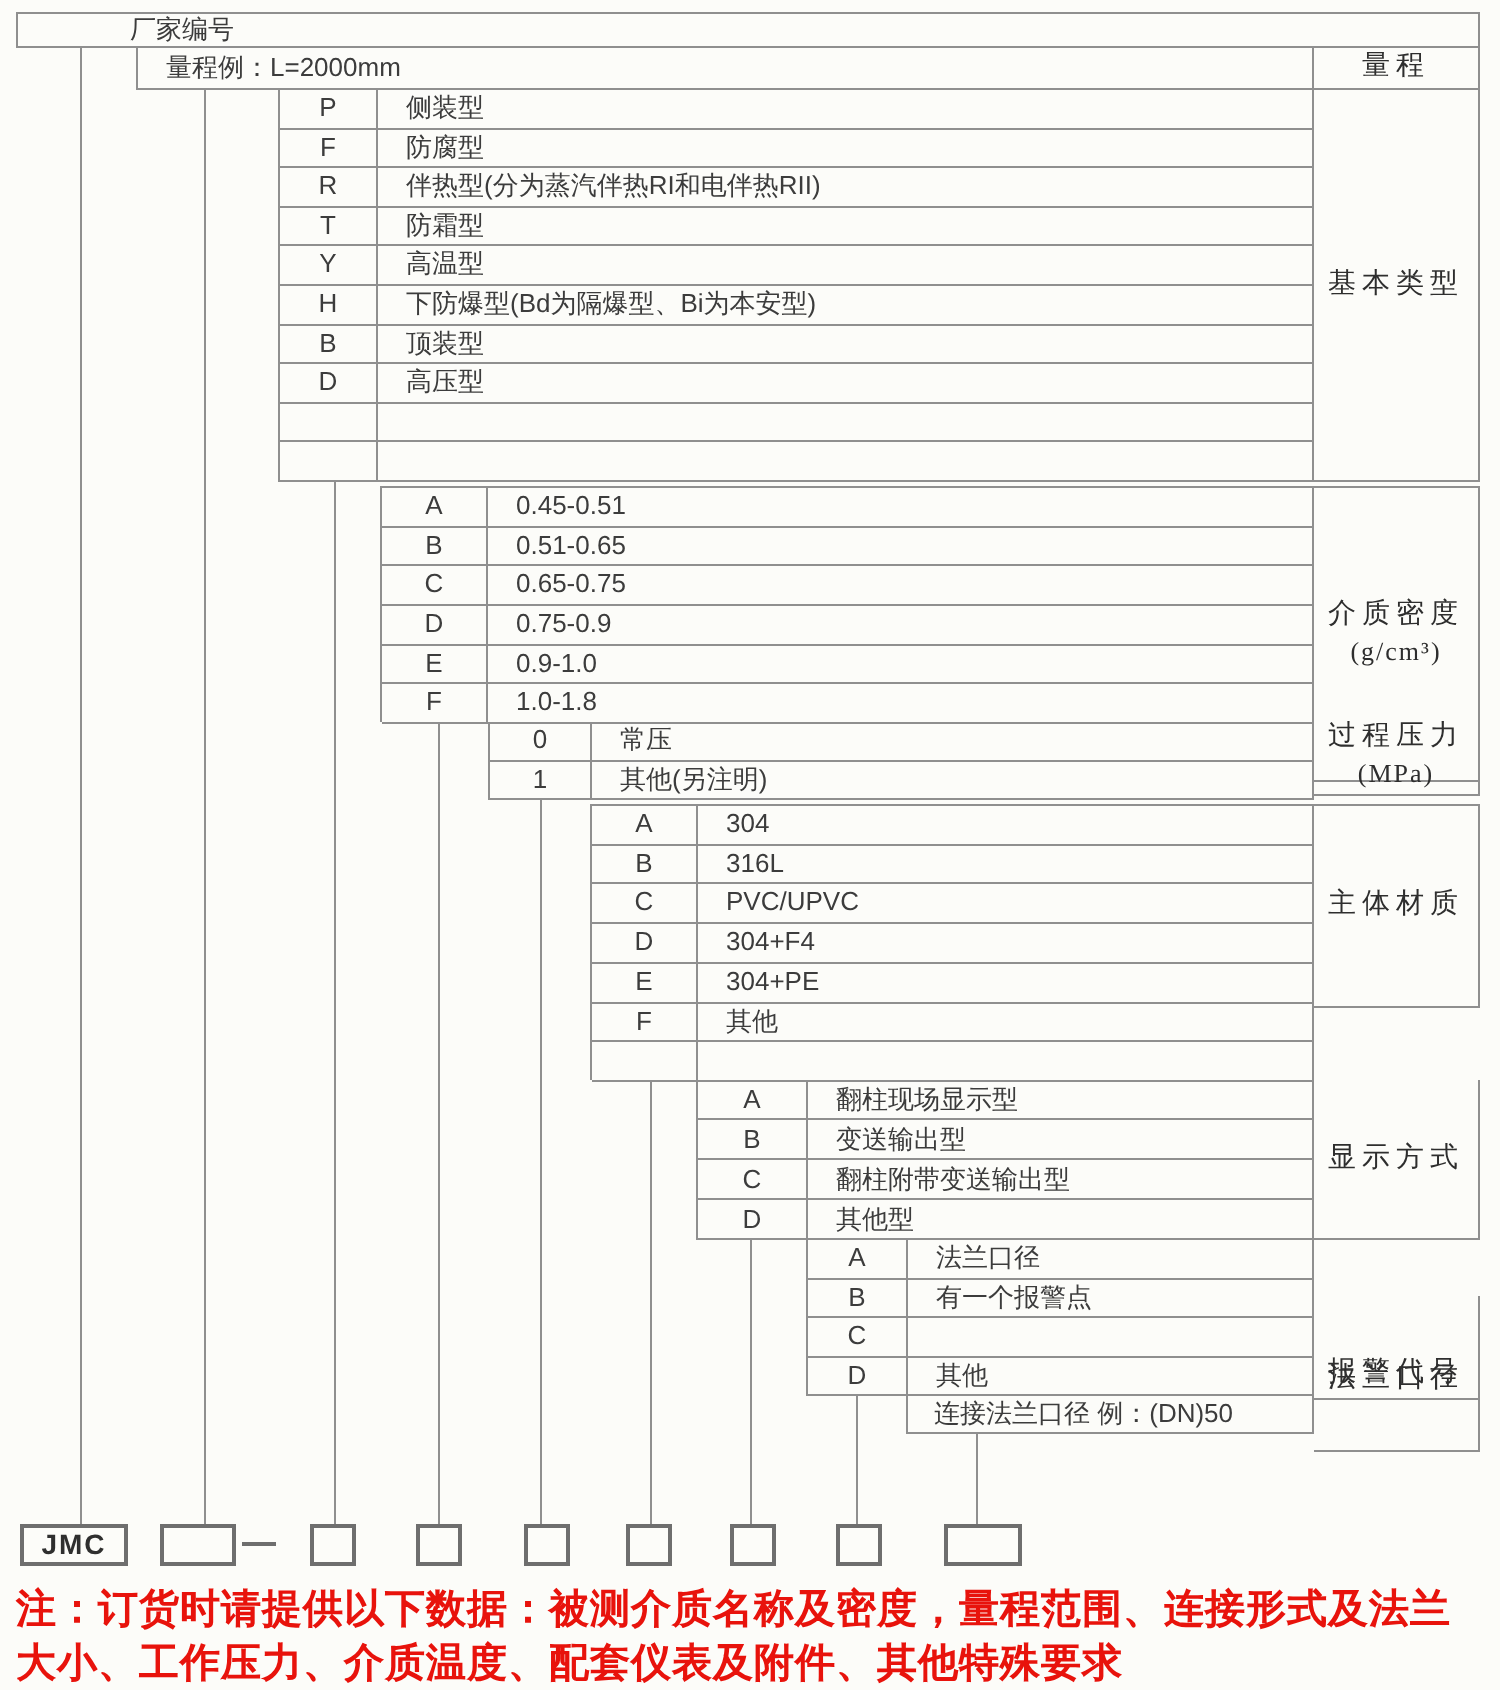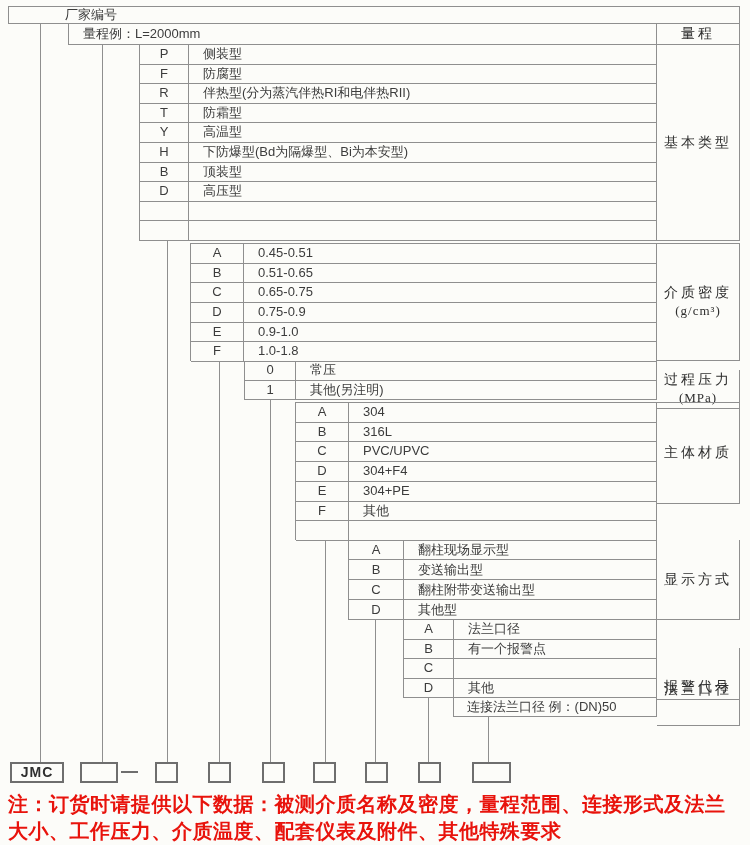--- a/index.html
+++ b/index.html
@@ -268,25 +268,25 @@
   <div class="cbox" style="left:365px; width:23px;"></div>
   <div class="cbox" style="left:418px; width:23px;"></div>
   <div class="cbox" style="left:472px; width:39px;"></div>
 
   <div class="note-line" id="note1">注：订货时请提供以下数据：被测介质名称及密度，量程范围、连接形式及法兰</div>
   <div class="note-line" id="note2">大小、工作压力、介质温度、配套仪表及附件、其他特殊要求</div>
 
 <div class="lbl" style="top: 45px; height: 196px;">
       <div>基本类型</div>
     </div>
-    <div class="lbl btop" style="top: 243px; height: 118px;">
+    <div class="lbl btop" style="top: 243px; height: 148px;">
       <div>介质密度</div>
       <div class="sub">(g/cm³)</div>
     </div>
-    <div class="lbl" style="top: 370px; height: 39px; justify-content: center;">
+    <div class="lbl" style="top: 359px; height: 39px; justify-content: center;">
       <div>过程压力</div>
       <div class="sub">(MPa)</div>
     </div>
     <div class="lbl btop" style="top: 402px; height: 102px;">
       <div>主体材质</div>
     </div>
     <div class="lbl" style="top: 540px; height: 80px;">
       <div>显示方式</div>
     </div>
     <div class="lbl" style="top: 648px; height: 78px;">

